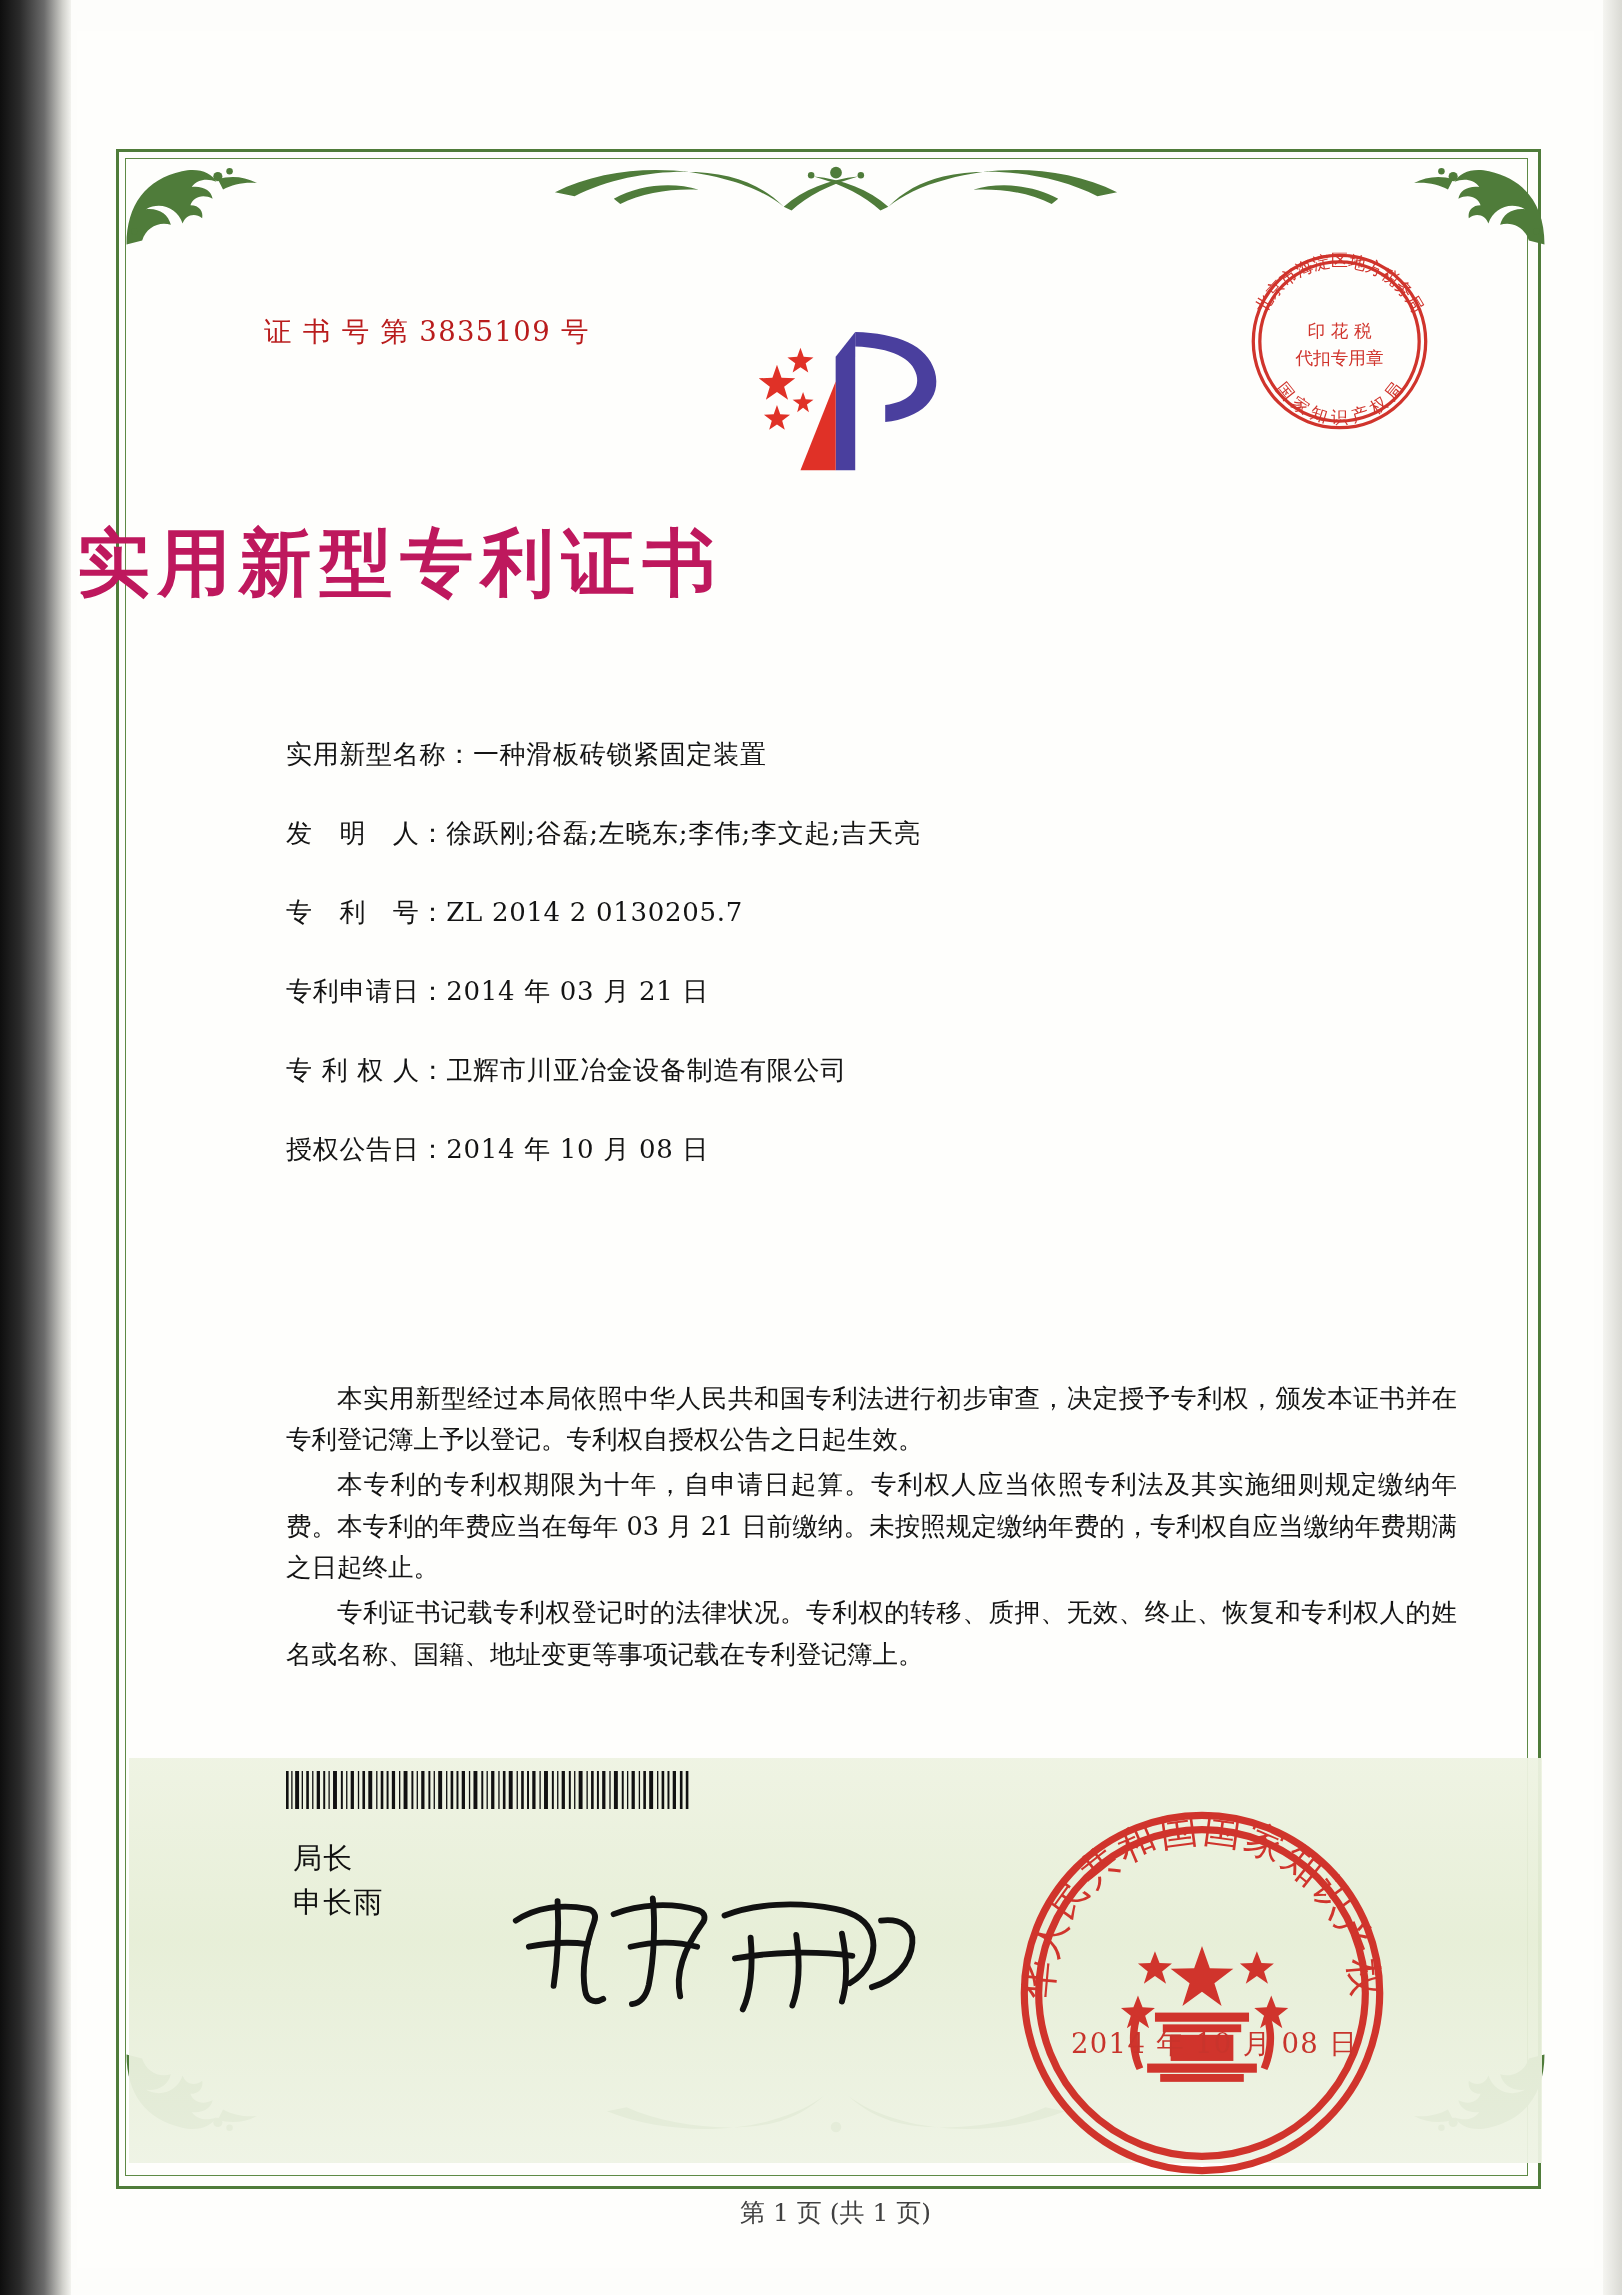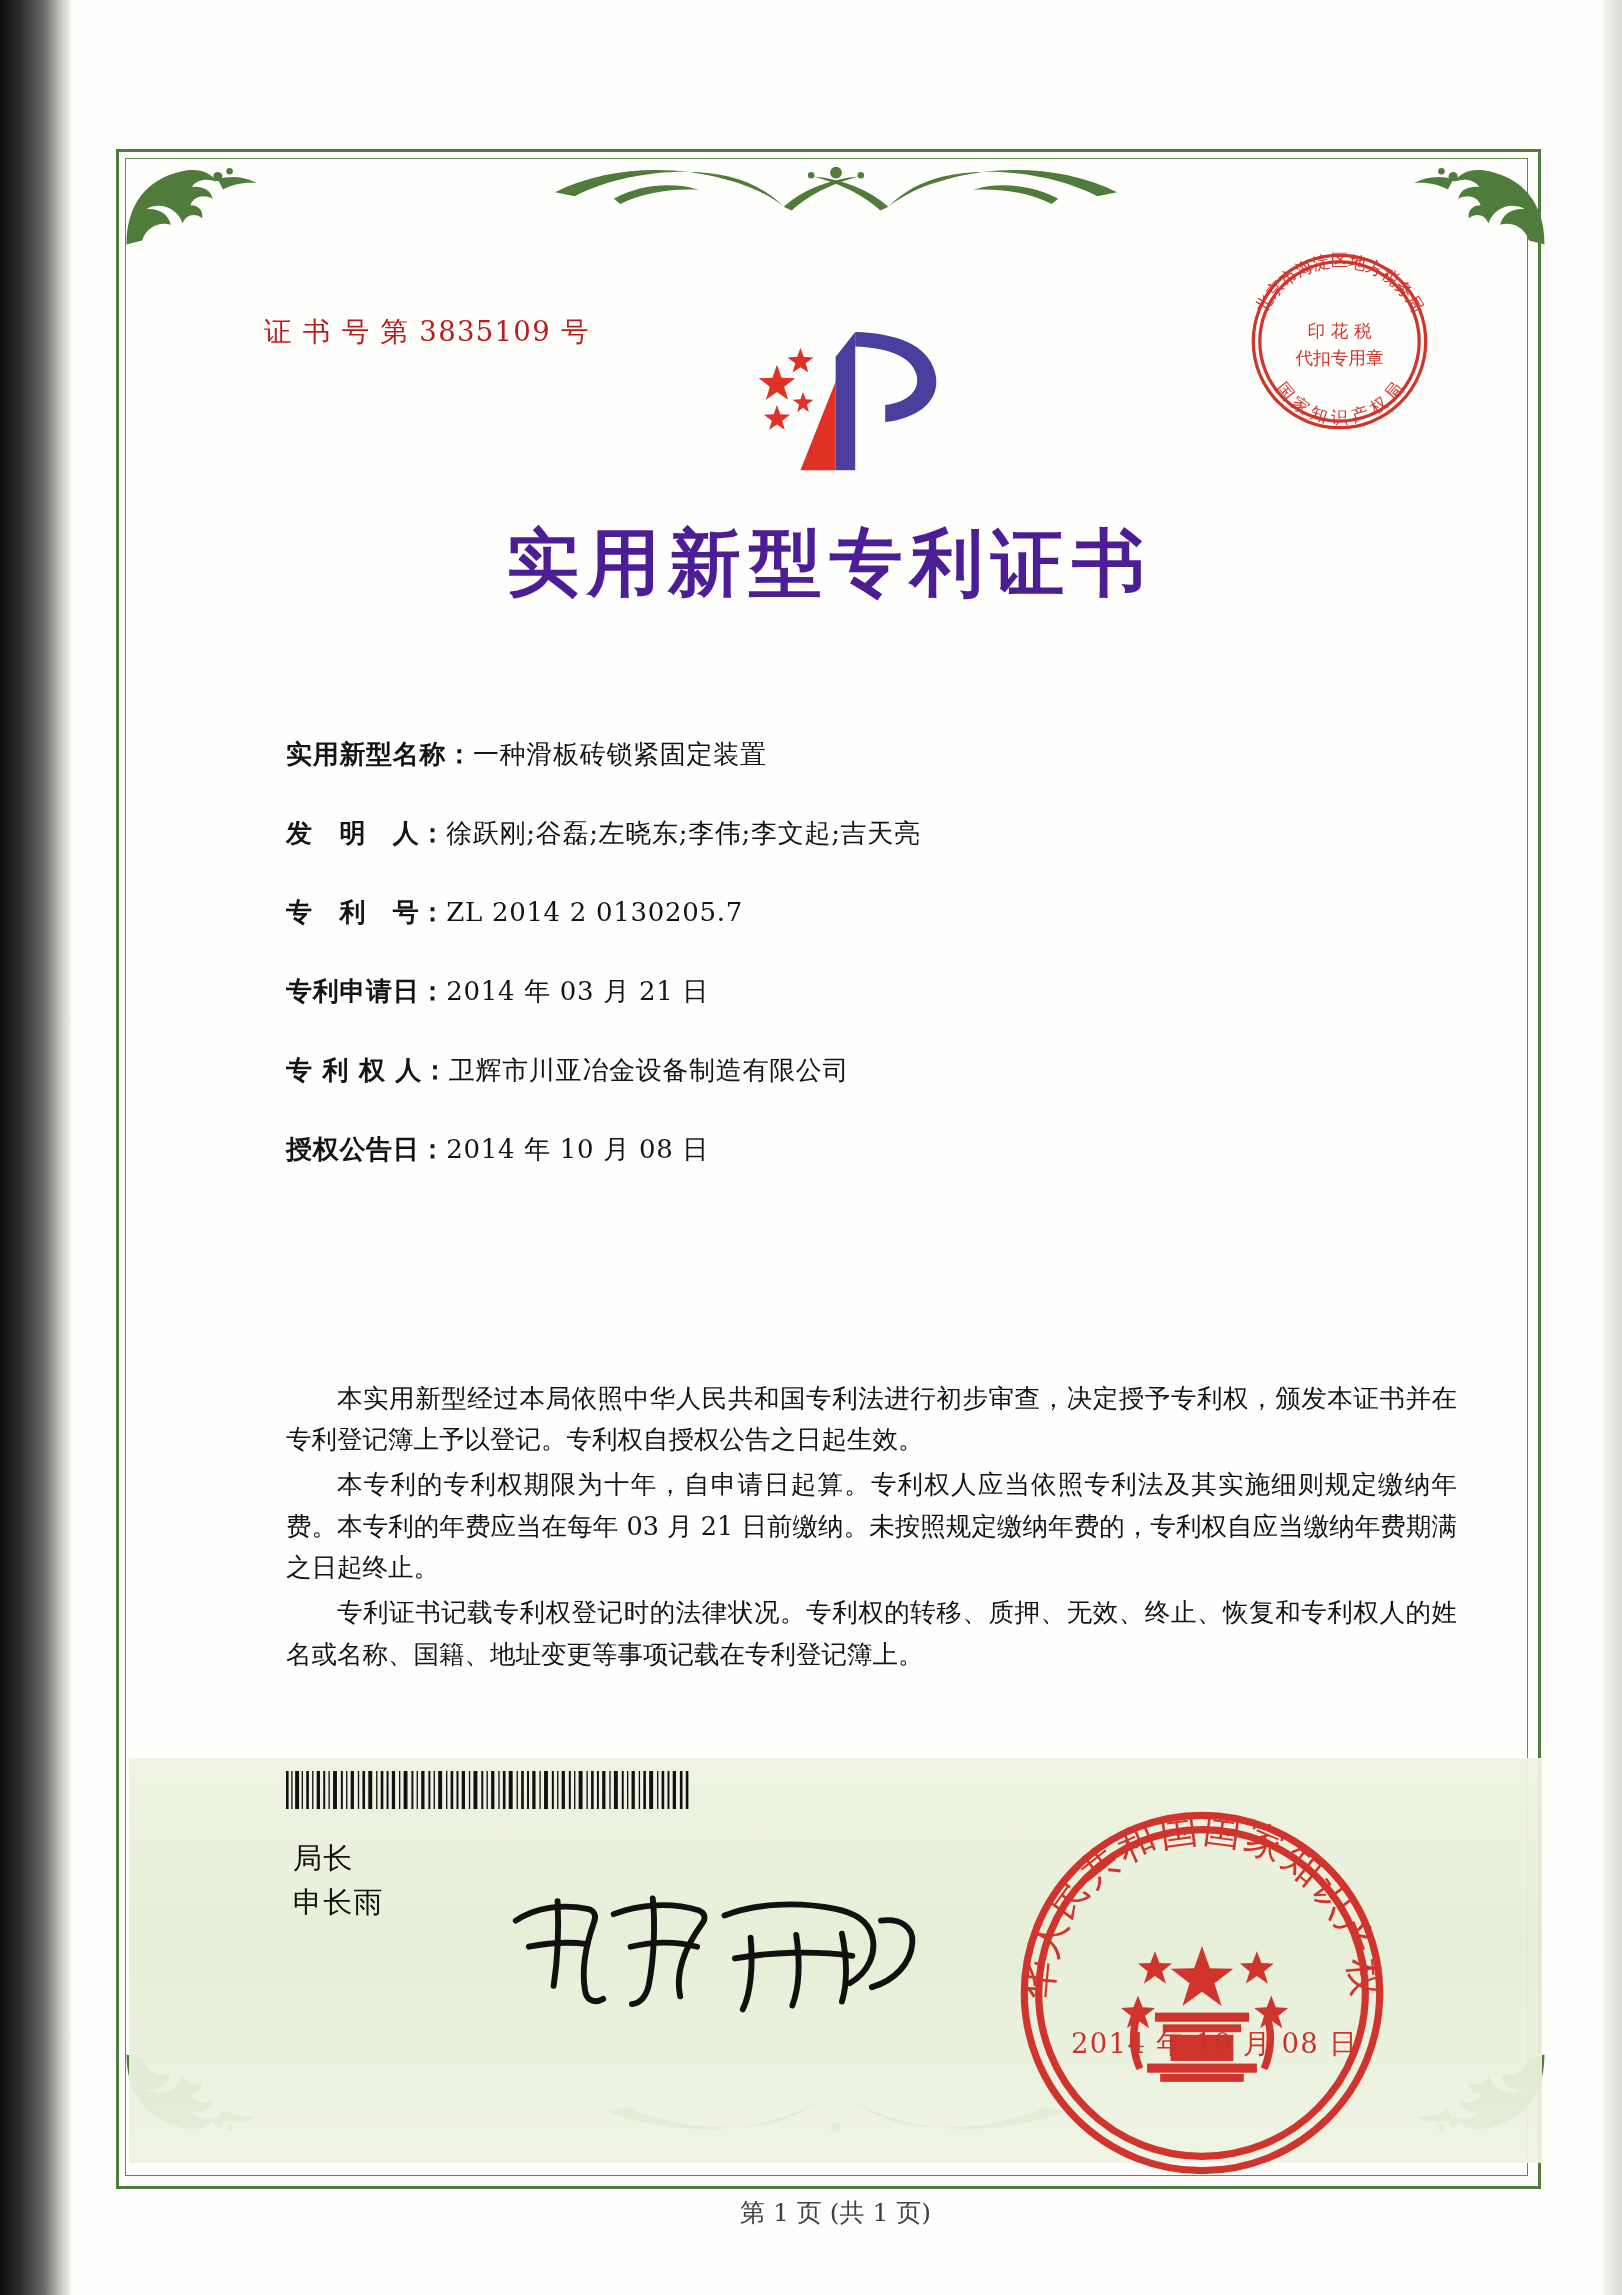--- a/index.html
+++ b/index.html
@@ -113,42 +113,42 @@
     top: 209px;
     width: 209px;
     height: 203px;
   }
   .stamp-tax svg { width:100%; height:100%; display:block; }
 
   .title {
     position: absolute;
     left: 0; right: 12px;
     top: 484px;
-    text-align: center;
+    text-align: left;
     font-size: 73px;
     letter-spacing: 7.8px;
     font-weight: 700;
-    color: #4c1d95;
+    color: #be185d;
     font-family: "DejaVu Serif", "Liberation Serif", serif;
   }
 
   .fields {
     position: absolute;
     left: 209px;
     top: 706px;
     width: 1177px;
   }
   .field {
     margin-bottom: 44px;
     font-size: 26px;
     color: #141414;
     font-family: "DejaVu Serif", "Liberation Serif", serif;
     white-space: nowrap;
   }
-  .field .lbl { letter-spacing: 0.7px; font-weight: bold; }
+  .field .lbl { letter-spacing: 0.7px; }
   .field .val { letter-spacing: 0.7px; }
 
   .paras {
     position: absolute;
     left: 209px;
     top: 1347px;
     width: 1171px;
     font-size: 25.5px;
     line-height: 1.62;
     color: #141414;

